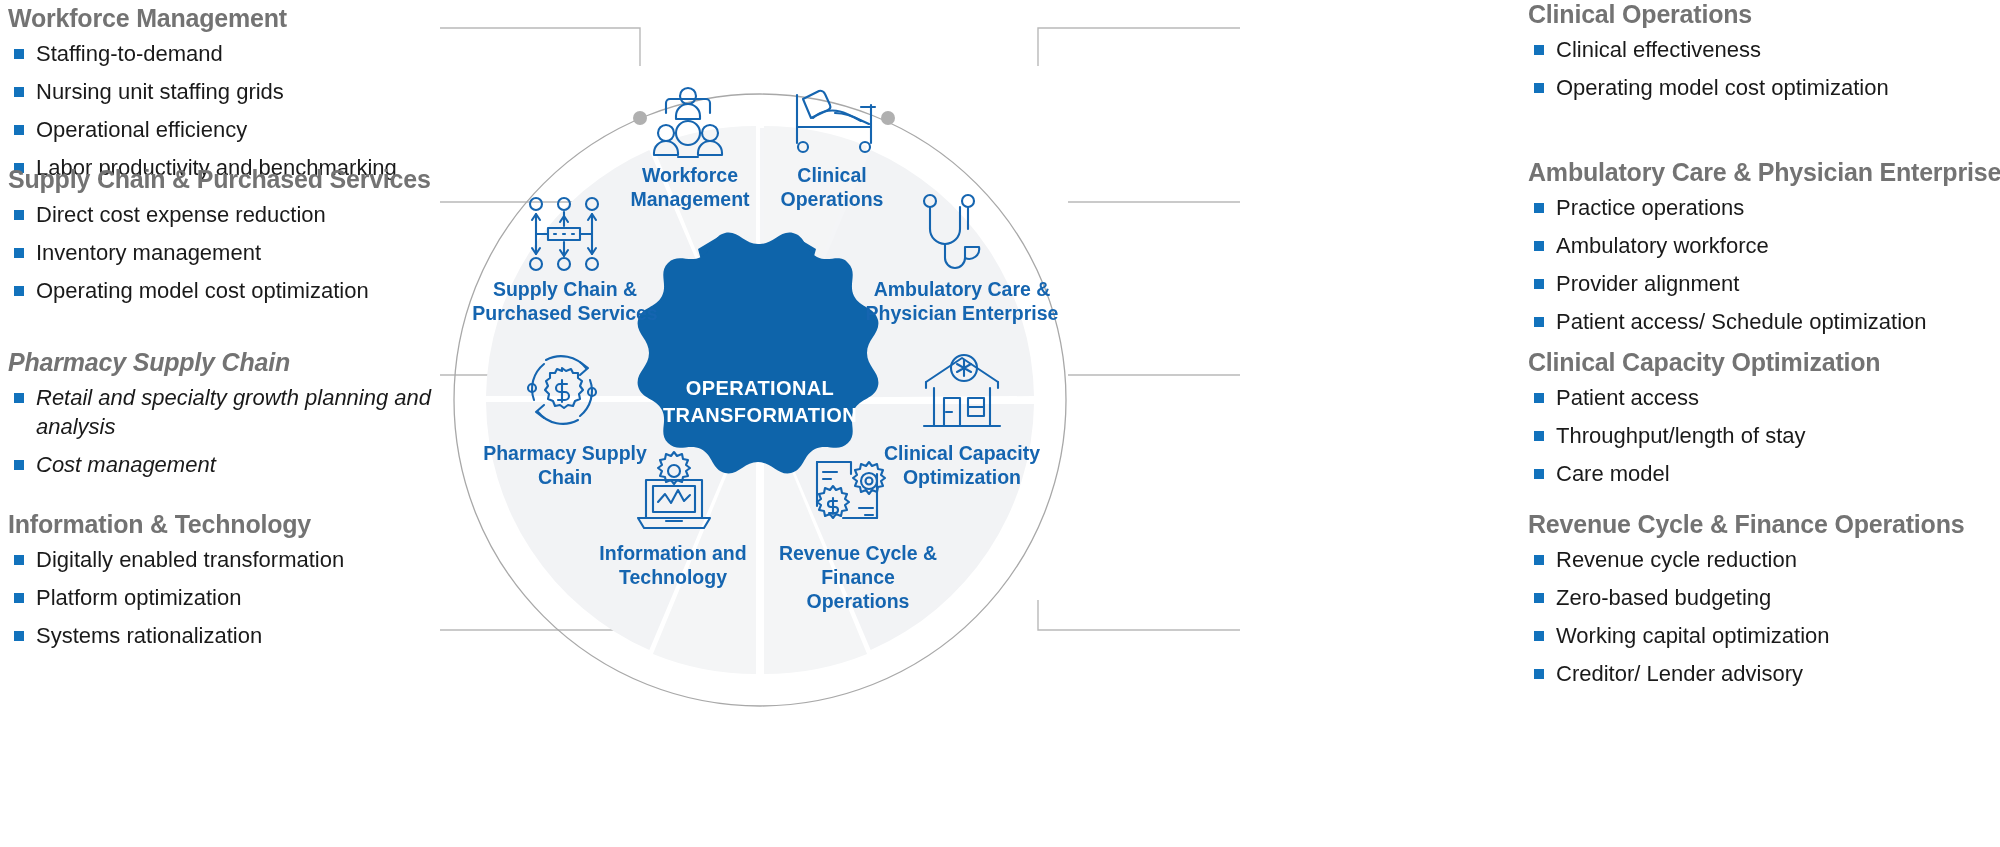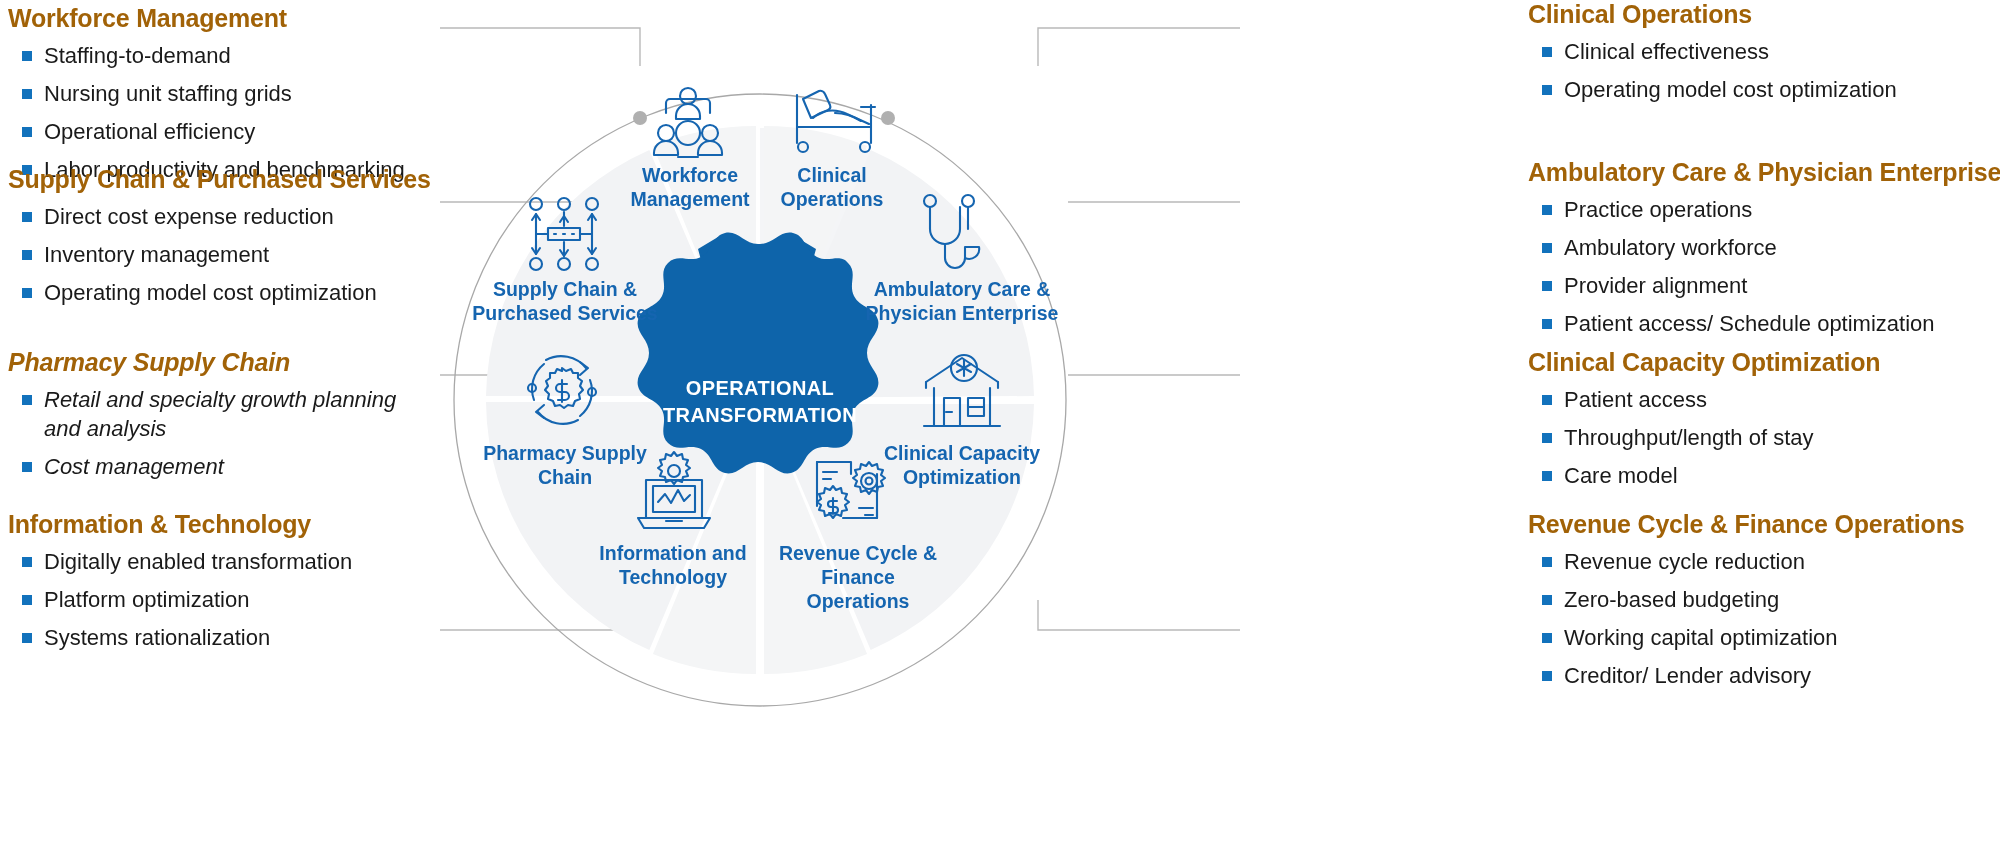--- a/index.html
+++ b/index.html
@@ -5,25 +5,25 @@
   html,body{margin:0;padding:0;background:#ffffff;}
   body{width:2000px;height:847px;position:relative;overflow:hidden;
        font-family:"Liberation Sans", sans-serif;color:#231f20;}
 
   
   .block{position:absolute;}
   .block h3{
     margin:0 0 6px 0;
     font-size:25px;
     font-weight:bold;
-    color:#a16207;
+    color:#737373;
     letter-spacing:-0.2px;
     white-space:nowrap;
   }
-  .block ul{margin:8px;padding:0;list-style:none;}
+  .block ul{margin:0;padding:0;list-style:none;}
   .block li{
     position:relative;
     padding-left:28px;
     font-size:22px;
     line-height:1.32;
     margin-bottom:9px;
     color:#1a1a1a;
   }
   .block li .bullet{
     position:absolute;left:6px;top:10px;

